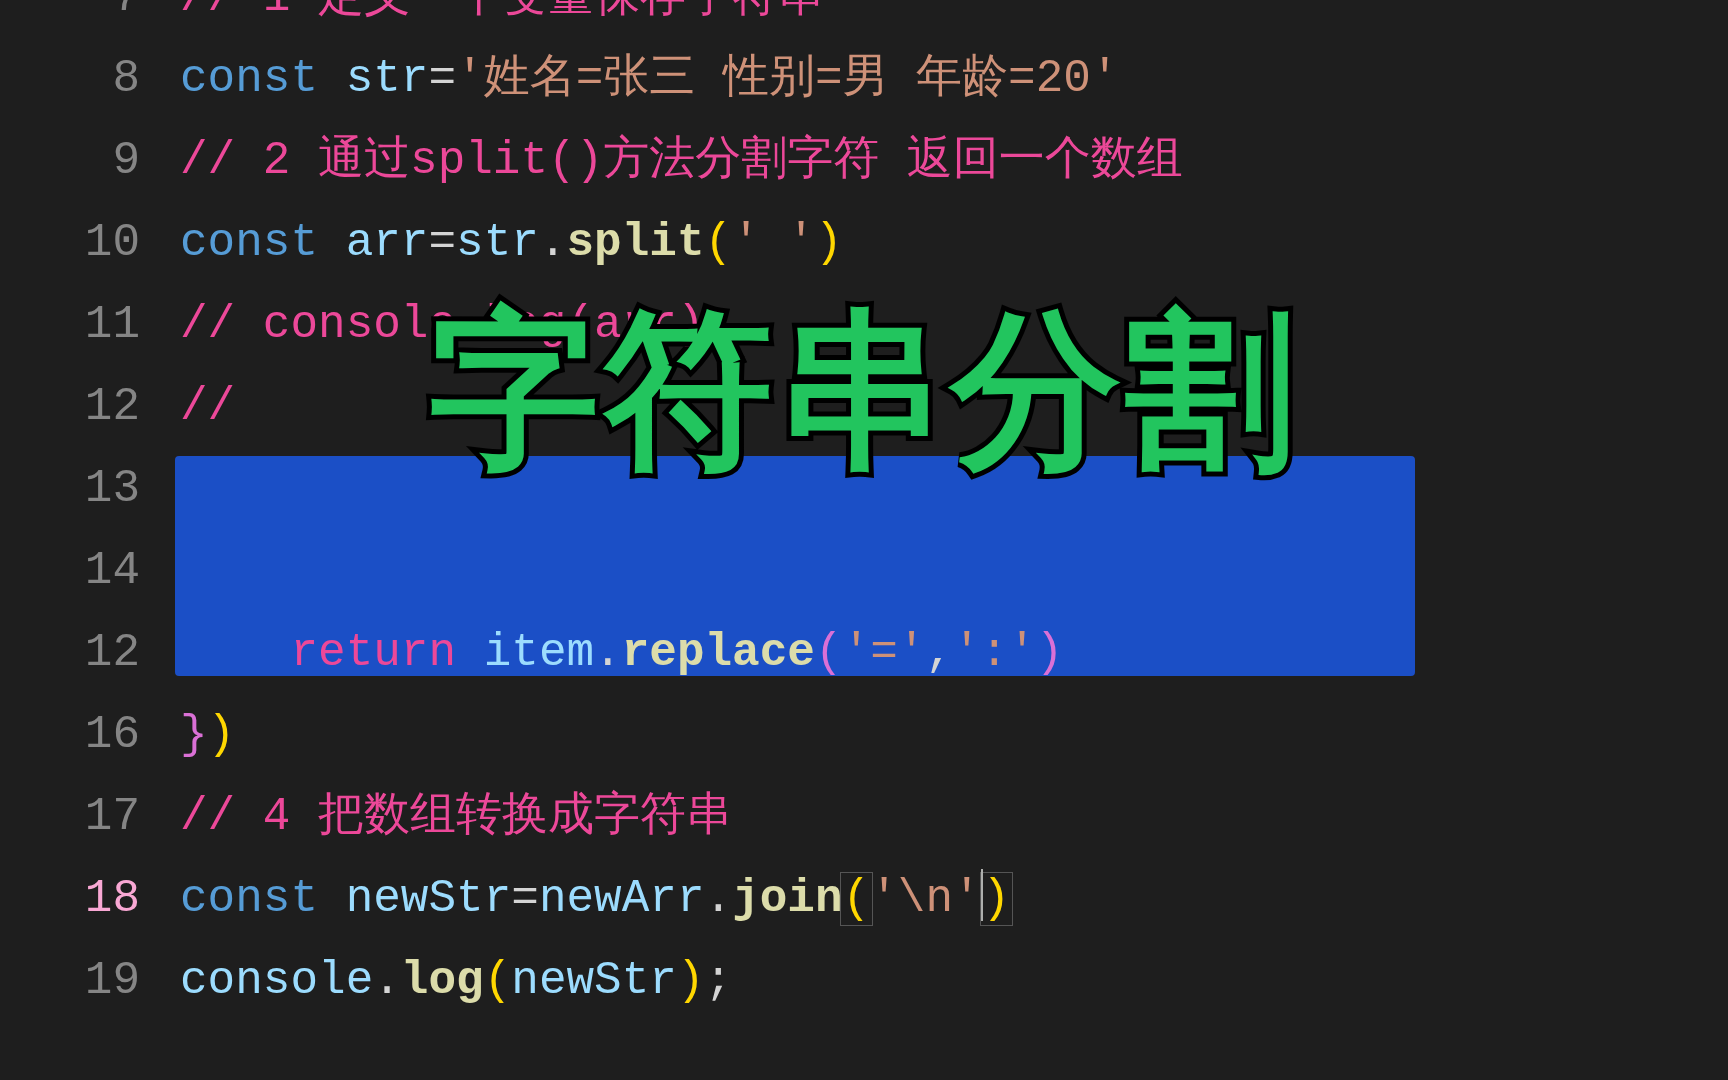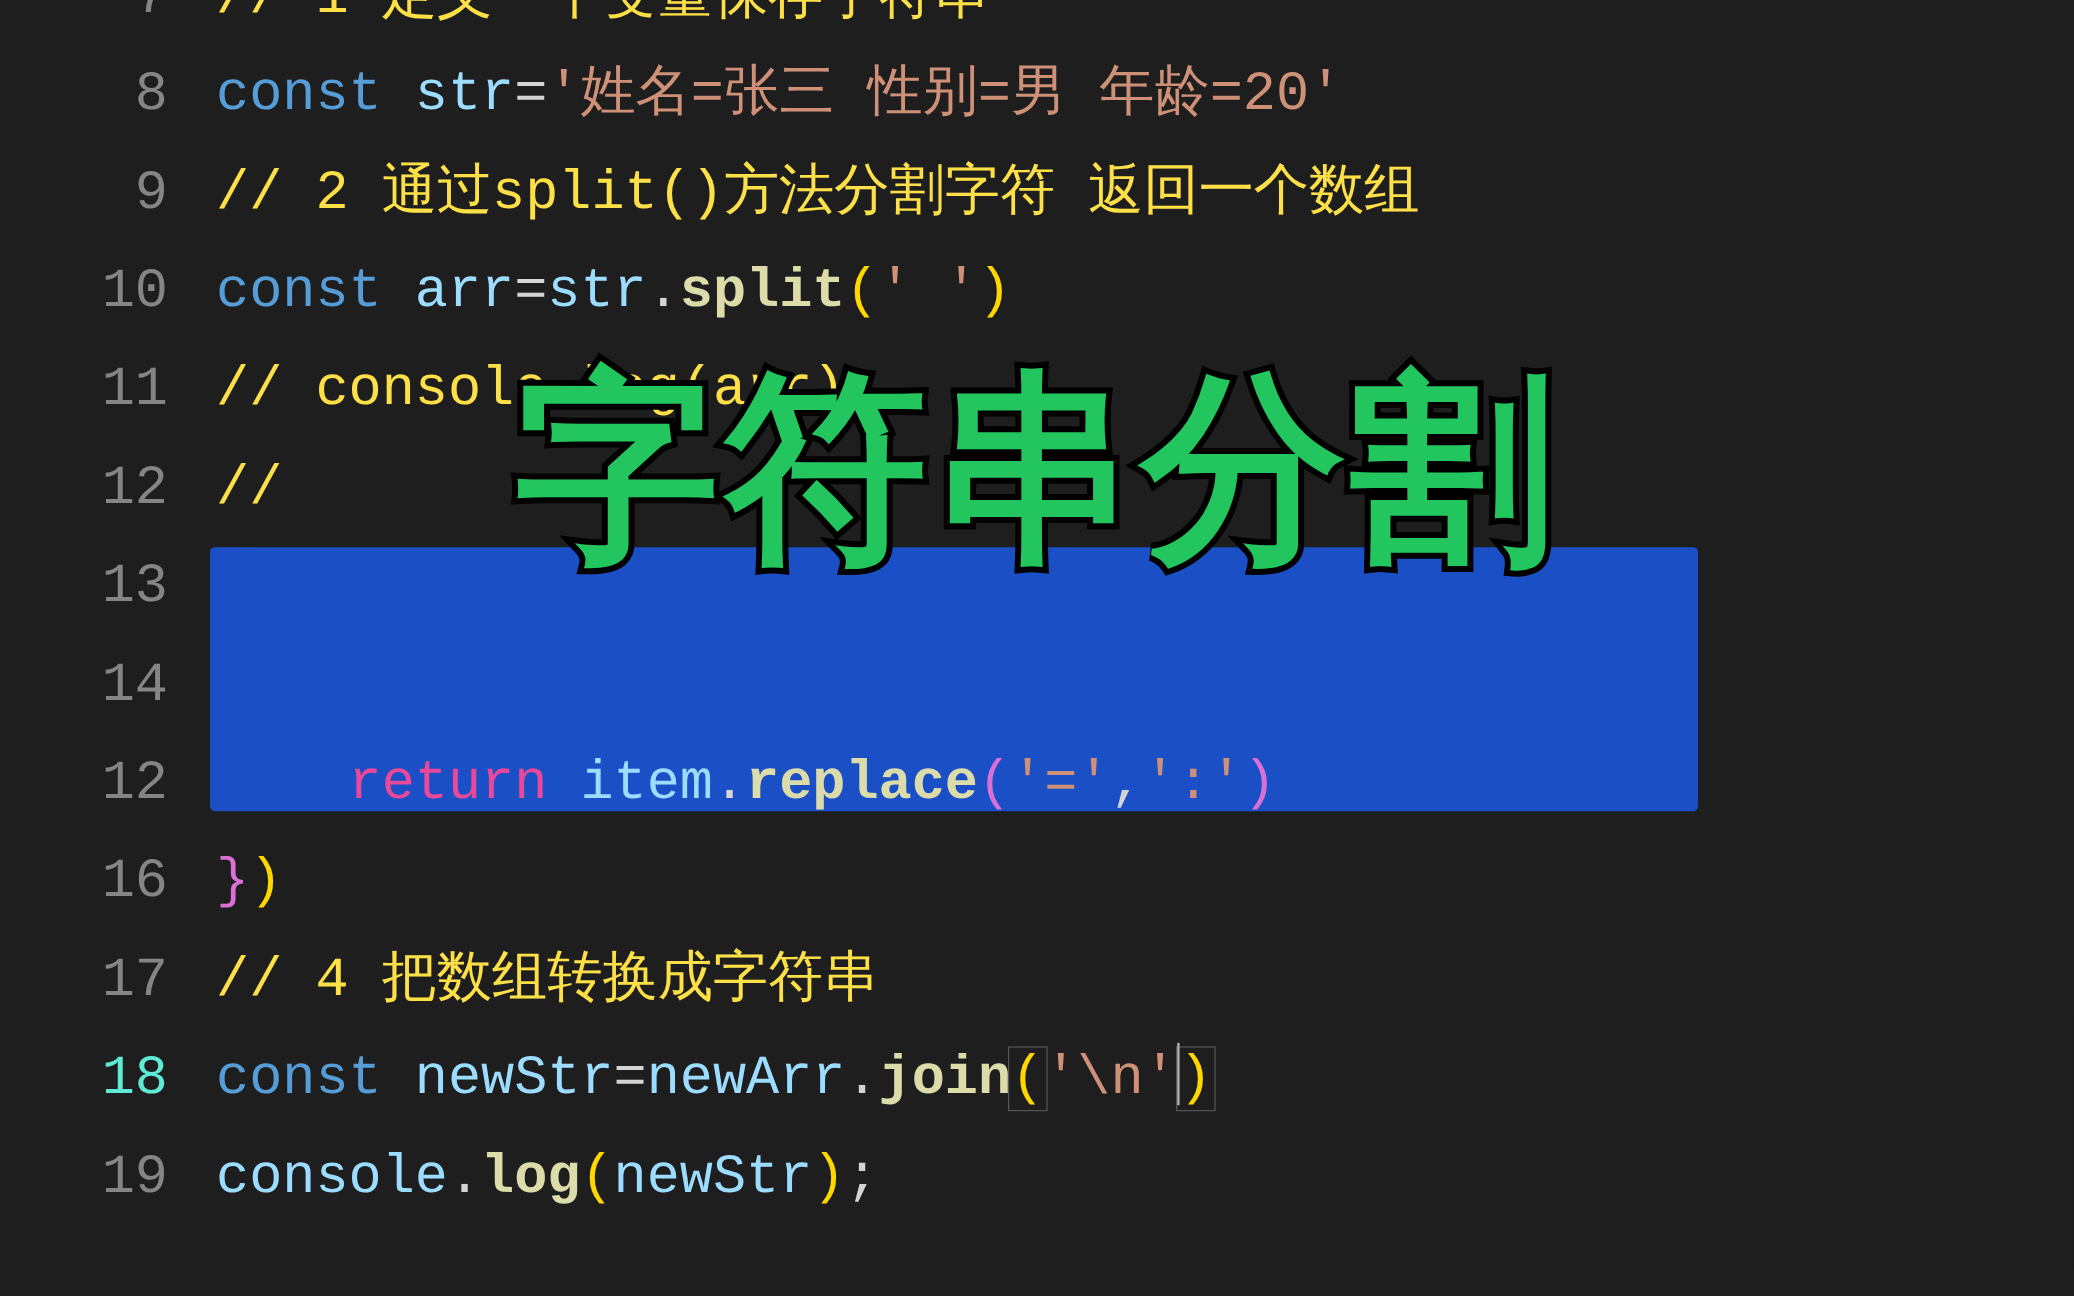--- a/index.html
+++ b/index.html
@@ -1,21 +1,21 @@
 <!DOCTYPE html>
 <html><head>
 <meta charset="utf-8">
 <style>
   html,body{margin:0;padding:0;width:1728px;height:1080px;background:#1e1e1e;overflow:hidden;font-family:Consolas,'Courier New',monospace;}
   .editor{position:relative;width:1728px;height:1080px;background:#1e1e1e;}
   .line{display:flex;align-items:flex-start;height:82px;line-height:82px;font-size:46px;}
   .gutter{width:180px;text-align:right;padding-right:40px;color:#858585;user-select:none;box-sizing:border-box;}
-  .gutter.active{color:#5eead4;}
+  .gutter.active{color:#f9a8d4;}
   .code{white-space:pre;color:#d4d4d4;text-align:center;}
-  .tok-comment{color:#fde047;}
+  .tok-comment{color:#ec4899;}
   .tok-keyword{color:#569cd6;}
   .tok-var{color:#9cdcfe;}
   .tok-func{color:#dcdcaa;font-weight:bold;}
   .tok-string{color:#ce9178;}
   .tok-punc{color:#d4d4d4;}
   .tok-paren-y{color:#ffd700;}
   .tok-paren-p{color:#da70d6;}
   .tok-brace-p{color:#da70d6;}
   .tok-return{color:#ec4899;}
   .selection{position:absolute;background:#1b4fc6;z-index:1;}

